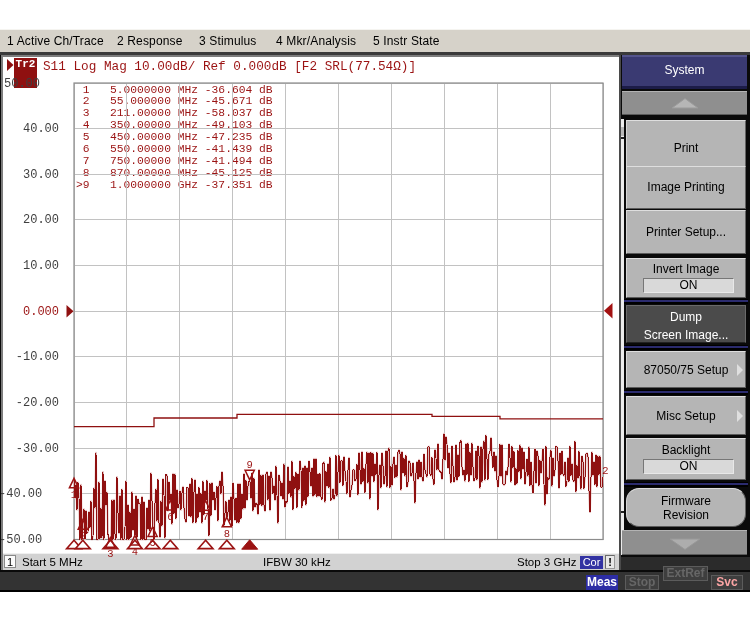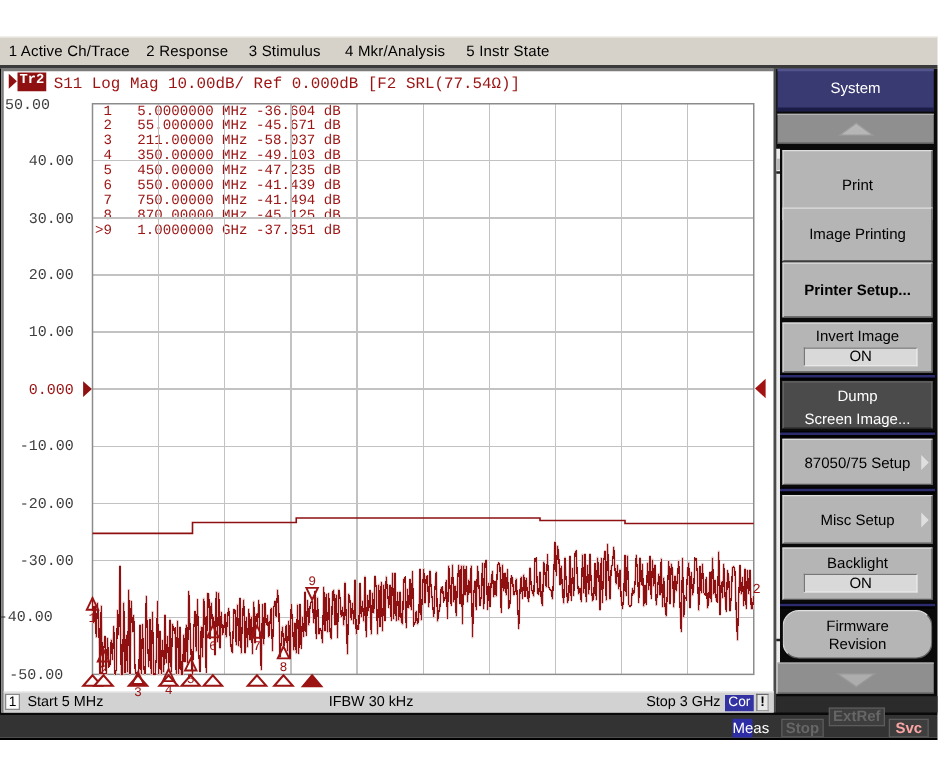--- a/index.html
+++ b/index.html
@@ -26,34 +26,34 @@
 <div class="abs" style="left:618.5px;top:55px;width:2px;height:515px;background:#4a4a4a;"></div>
 
 <div class="abs" style="left:3px;top:553px;width:615.5px;height:16.5px;background:#d2d2d2;border-top:1px solid #f0f0f0;box-sizing:border-box;"></div>
 <div class="abs" style="left:4px;top:555px;width:12px;height:13px;background:#fbfbfb;border:1px solid #8a8a8a;box-sizing:border-box;font:11px 'Liberation Sans',sans-serif;text-align:center;line-height:12px;color:#000;">1</div>
 <div class="abs" style="left:22px;top:556px;font-size:11.5px;color:#000;">Start 5 MHz</div>
 <div class="abs" style="left:263px;top:556px;font-size:11.5px;color:#000;">IFBW 30 kHz</div>
 <div class="abs" style="left:517px;top:556px;font-size:11.5px;color:#000;">Stop 3 GHz</div>
 <div class="abs" style="left:580px;top:555.5px;width:23px;height:13.5px;background:#3232a2;color:#fff;font-size:11px;text-align:center;line-height:13px;">Cor</div>
 <div class="abs" style="left:605px;top:555px;width:10px;height:14px;background:#e8e8e8;border:1px solid #9a9a9a;border-top-color:#6a6a6a;border-left-color:#6a6a6a;box-sizing:border-box;color:#000;font-weight:bold;font-size:11px;text-align:center;line-height:12px;">!</div>
 
-<div class="abs" style="left:14px;top:58px;width:23px;height:15px;background:#8f1010;color:#fff;font:bold 11px 'Liberation Mono',monospace;text-align:center;line-height:13px;">Tr2</div>
+<div class="abs" style="left:14px;top:58px;width:23px;height:30px;background:#8f1010;color:#fff;font:bold 11px 'Liberation Mono',monospace;text-align:center;line-height:13px;">Tr2</div>
 <div class="abs" style="left:43px;top:58.5px;font:12.7px 'Liberation Mono',monospace;color:#9b1313;">S11 Log Mag 10.00dB/ Ref 0.000dB [F2 SRL(77.54Ω)]</div>
 
 <div style="position:absolute;right:710px;top:76.5px;width:60px;text-align:right;font:12px 'Liberation Mono',monospace;color:#3f3f3f;letter-spacing:0px;padding-left:48px;">50.00</div>
 <div style="position:absolute;right:691px;top:122.2px;width:60px;text-align:right;font:12px 'Liberation Mono',monospace;color:#3f3f3f;letter-spacing:0px;">40.00</div>
 <div style="position:absolute;right:691px;top:167.8px;width:60px;text-align:right;font:12px 'Liberation Mono',monospace;color:#3f3f3f;letter-spacing:0px;">30.00</div>
 <div style="position:absolute;right:691px;top:213.4px;width:60px;text-align:right;font:12px 'Liberation Mono',monospace;color:#3f3f3f;letter-spacing:0px;">20.00</div>
 <div style="position:absolute;right:691px;top:259.1px;width:60px;text-align:right;font:12px 'Liberation Mono',monospace;color:#3f3f3f;letter-spacing:0px;">10.00</div>
 <div style="position:absolute;right:691px;top:304.8px;width:60px;text-align:right;font:12px 'Liberation Mono',monospace;color:#9b1313;letter-spacing:0px;padding-left:20px;">0.000</div>
 <div style="position:absolute;right:691px;top:350.4px;width:60px;text-align:right;font:12px 'Liberation Mono',monospace;color:#3f3f3f;letter-spacing:0px;">-10.00</div>
 <div style="position:absolute;right:691px;top:396.1px;width:60px;text-align:right;font:12px 'Liberation Mono',monospace;color:#3f3f3f;letter-spacing:0px;">-20.00</div>
 <div style="position:absolute;right:691px;top:441.7px;width:60px;text-align:right;font:12px 'Liberation Mono',monospace;color:#3f3f3f;letter-spacing:0px;">-30.00</div>
 <div style="position:absolute;right:691px;top:487.3px;width:60px;font:12px 'Liberation Mono',monospace;color:#3f3f3f;letter-spacing:0px;">-40.00</div>
-<div style="position:absolute;right:691px;top:533.0px;width:60px;text-align:center;font:12px 'Liberation Mono',monospace;color:#3f3f3f;letter-spacing:0px;">-50.00</div>
+<div style="position:absolute;right:691px;top:533.0px;width:60px;text-align:left;font:12px 'Liberation Mono',monospace;color:#3f3f3f;letter-spacing:0px;">-50.00</div>
 
 <div class="abs" style="left:76px;top:84.5px;font:11.3px 'Liberation Mono',monospace;color:#9b1313;line-height:11.9px;white-space:pre;"> 1   5.0000000 MHz -36.604 dB<br> 2   55.000000 MHz -45.671 dB<br> 3   211.00000 MHz -58.037 dB<br> 4   350.00000 MHz -49.103 dB<br> 5   450.00000 MHz -47.235 dB<br> 6   550.00000 MHz -41.439 dB<br> 7   750.00000 MHz -41.494 dB<br> 8   870.00000 MHz -45.125 dB<br>&gt;9   1.0000000 GHz -37.351 dB</div>
 
 <svg class="abs" style="left:0;top:0;" width="750" height="625" viewBox="0 0 750 625">
   <g stroke="#c2c2c2" stroke-width="1" shape-rendering="crispEdges">
 <line x1="74.0" y1="83.0" x2="74.0" y2="539.5"></line>
 <line x1="126.9" y1="83.0" x2="126.9" y2="539.5"></line>
 <line x1="179.8" y1="83.0" x2="179.8" y2="539.5"></line>
 <line x1="232.7" y1="83.0" x2="232.7" y2="539.5"></line>
 <line x1="285.6" y1="83.0" x2="285.6" y2="539.5"></line>
@@ -117,21 +117,21 @@
 <div class="abs" style="left:620.5px;top:136.5px;width:3.5px;height:2px;background:#222;"></div>
 <div class="abs" style="left:620.5px;top:511px;width:3.5px;height:2px;background:#222;"></div>
 <div class="abs" style="left:622px;top:55px;width:125px;height:34px;background:#3a3a72;border-top:2px solid #54548c;border-bottom:3px solid #1c1c48;box-sizing:border-box;color:#fff;font-size:12px;text-align:center;line-height:27px;">System</div>
 <div class="abs" style="left:622px;top:91px;width:125px;height:24px;background:#8f8f8f;border-top:1px solid #b3b3b3;border-bottom:1px solid #5a5a5a;box-sizing:border-box;display:flex;align-items:center;justify-content:center;">
   <svg width="40" height="14">
       <path d="M20,2.5 L33,12 L7,12 Z" fill="#b6b6b6" stroke="#9b9b9b" stroke-width="1"></path>
     </svg>
 </div>
 <div class="sk" style="top:119.5px;height:56px;">Print</div>
 <div class="sk" style="top:165.5px;height:43px;">Image Printing</div>
-<div class="sk" style="top:210px;height:43.5px;font-weight:bold;">Printer Setup...</div>
+<div class="sk" style="top:210px;height:43.5px;">Printer Setup...</div>
 <div class="sk" style="top:258px;height:40px;display:block;">
   <div style="margin-top:3px;">Invert Image</div>
   <div style="margin:2px 0 0 16px;width:91px;height:15px;background:#d9d9d9;border:1px solid #777;border-bottom-color:#e8e8e8;border-right-color:#e8e8e8;box-sizing:border-box;line-height:13px;">ON</div>
 </div>
 <div class="navysep" style="top:299px;">
     <div></div>
   </div>
 <div class="abs" style="left:626px;top:304.5px;width:120px;height:38.5px;background:#4b4b4b;border:1px solid #6a6a6a;border-bottom-color:#222;box-sizing:border-box;color:#fff;font-size:12px;text-align:center;line-height:18px;padding-top:2px;">Dump<br>Screen Image...</div>
 <div class="navysep" style="top:345px;">
     <div></div>
@@ -151,16 +151,16 @@
 <div class="sk" style="top:488px;height:39px;border-radius:13px;">Firmware<br>Revision</div>
 <div class="abs" style="left:622px;top:530px;width:125px;height:25px;background:#8f8f8f;border-top:1px solid #b3b3b3;border-bottom:1px solid #5a5a5a;box-sizing:border-box;display:flex;align-items:center;justify-content:center;">
   <svg width="44" height="16">
       <path d="M7,4 L37,4 L22,14.5 Z" fill="#adadad" stroke="#989898" stroke-width="1"></path>
     </svg>
 </div>
 <div class="abs" style="left:621px;top:557px;width:129px;height:13px;background:#2b2b2b;"></div>
 
 <div class="abs" style="left:0;top:572px;width:750px;height:18px;background:#333;"></div>
 <div class="abs" style="left:0;top:590px;width:750px;height:2px;background:#000;"></div>
-<div class="abs" style="left:586px;top:574.5px;width:16px;height:15px;background:#2d2da5;color:#fff;font-size:12px;font-weight:normal;text-align:center;line-height:15px;">Meas</div>
+<div class="abs" style="left:586px;top:574.5px;width:32px;height:15px;background:#2d2da5;color:#fff;font-size:12px;font-weight:bold;text-align:center;line-height:15px;">Meas</div>
 <div class="abs" style="left:625px;top:574.5px;width:34px;height:15px;background:#3e3e3e;border:1px solid #5c5c5c;box-sizing:border-box;color:#666;font-size:12px;font-weight:bold;text-align:center;line-height:13px;">Stop</div>
 <div class="abs" style="left:663px;top:566px;width:45px;height:15px;background:#3e3e3e;border:1px solid #5c5c5c;box-sizing:border-box;color:#666;font-size:12px;font-weight:bold;text-align:center;line-height:13px;">ExtRef</div>
 <div class="abs" style="left:711px;top:574.5px;width:32px;height:15px;background:#3e3e3e;border:1px solid #5c5c5c;box-sizing:border-box;color:#fca5a5;font-size:12px;font-weight:bold;text-align:center;line-height:13px;">Svc</div>
 
 </body></html>

